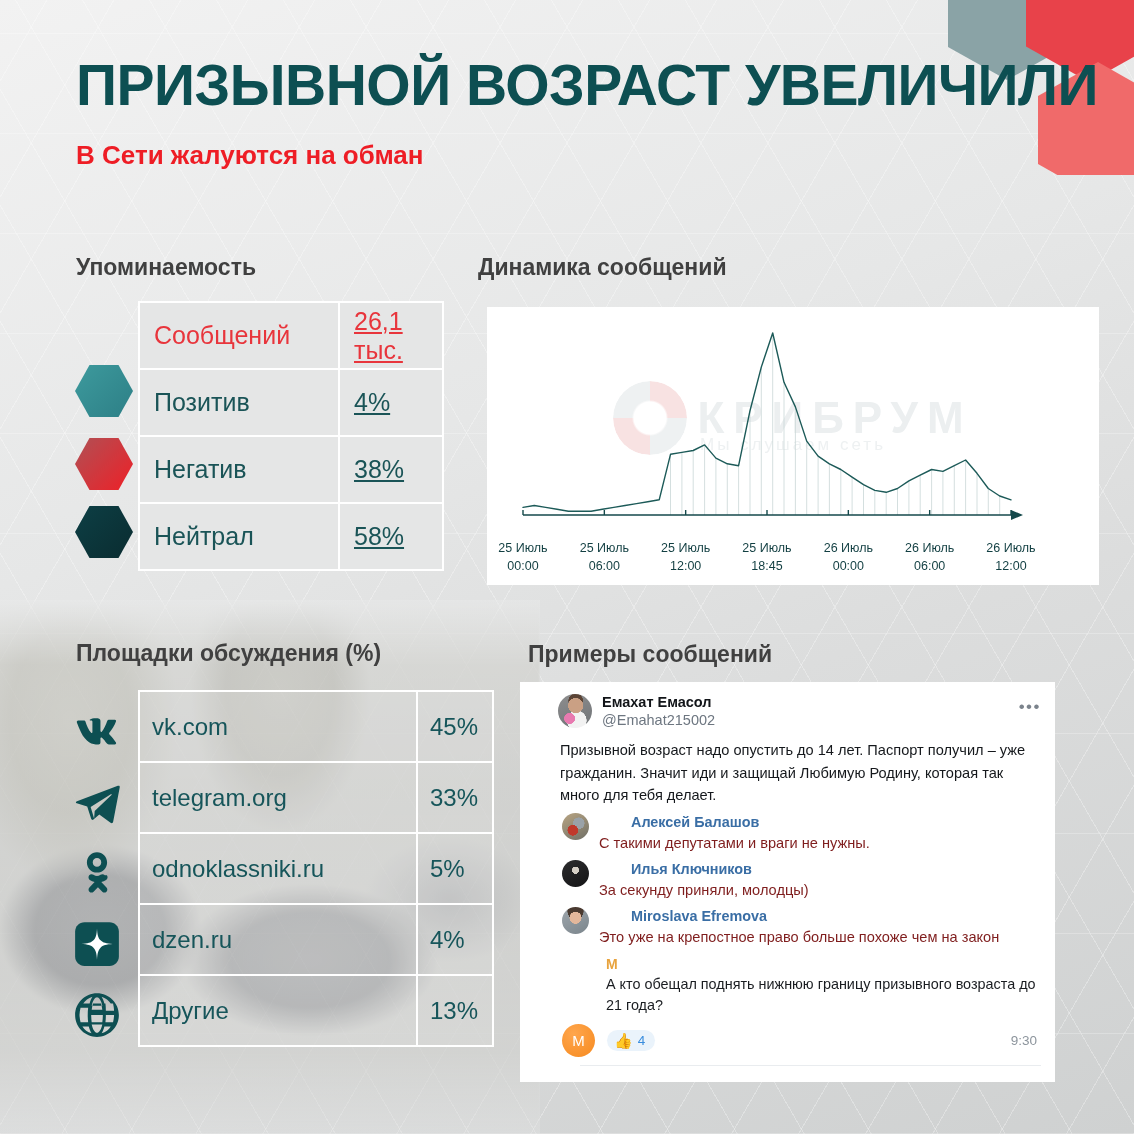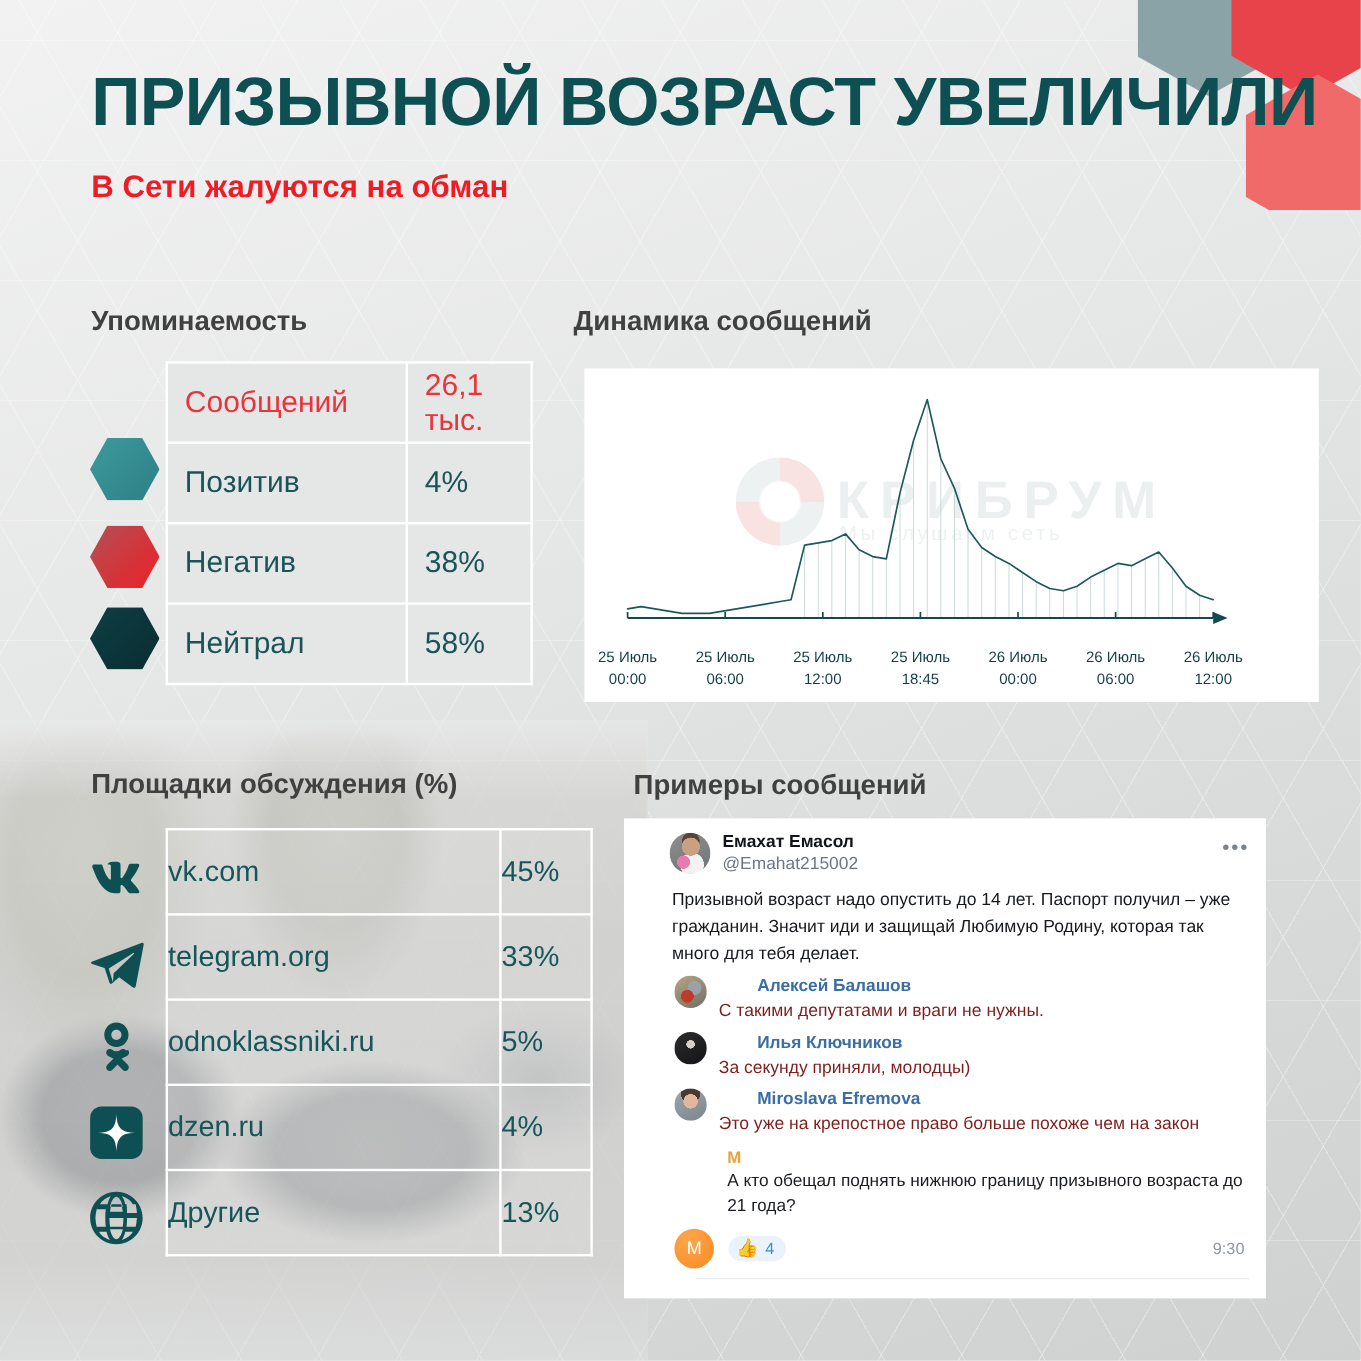--- a/index.html
+++ b/index.html
@@ -85,21 +85,21 @@
   #mentions-table {
     position: absolute; left: 138px; top: 301px; width: 306px;
     border-collapse: collapse;
   }
   #mentions-table td {
     background: #e5e6e6;
     border: 2px solid #ffffff;
     height: 67px; padding: 0 14px;
     font-size: 25px; color: #1a5457; vertical-align: middle;
   }
-  #mentions-table td.val { width: 104px; }
+  #mentions-table td.val { width: 104px; text-decoration: underline; }
   #mentions-table tr.head td { color: #e8353c; }
   .hexmark {
     position: absolute; left: 75px; width: 58px; height: 52px;
     clip-path: polygon(25% 0%, 75% 0%, 100% 50%, 75% 100%, 25% 100%, 0% 50%);
   }
   #hex-pos { top: 365px; background: linear-gradient(135deg, #3d9a9d, #2d7f86); }
   #hex-neg { top: 438px; background: linear-gradient(135deg, #b05055, #ee2027); }
   #hex-neu { top: 506px; background: linear-gradient(135deg, #0d3f45, #0a2c30); }
 
   
@@ -137,21 +137,21 @@
     text-align: center; font-size: 12.5px; color: #123f42; line-height: 1.45;
   }
 
   
   #plat-table {
     position: absolute; left: 138px; top: 690px; width: 356px;
     border-collapse: collapse;
   }
   #plat-table td {
     border: 2px solid #ffffff;
-    height: 71px; padding: 0 0;
+    height: 71px; padding: 0 12px;
     font-size: 24px; color: #16555a; vertical-align: middle;
     background: rgba(232,233,232,.18);
   }
   #plat-table td.pval { width: 76px; }
   .picon {
     position: absolute; left: 72px; width: 50px; height: 50px;
     color: #0d4f52;
   }
   .picon svg { width: 100%; height: 100%; display: block; fill: currentColor; }
   #pi0 { top: 706px; } #pi1 { top: 777px; } #pi2 { top: 848px; }

